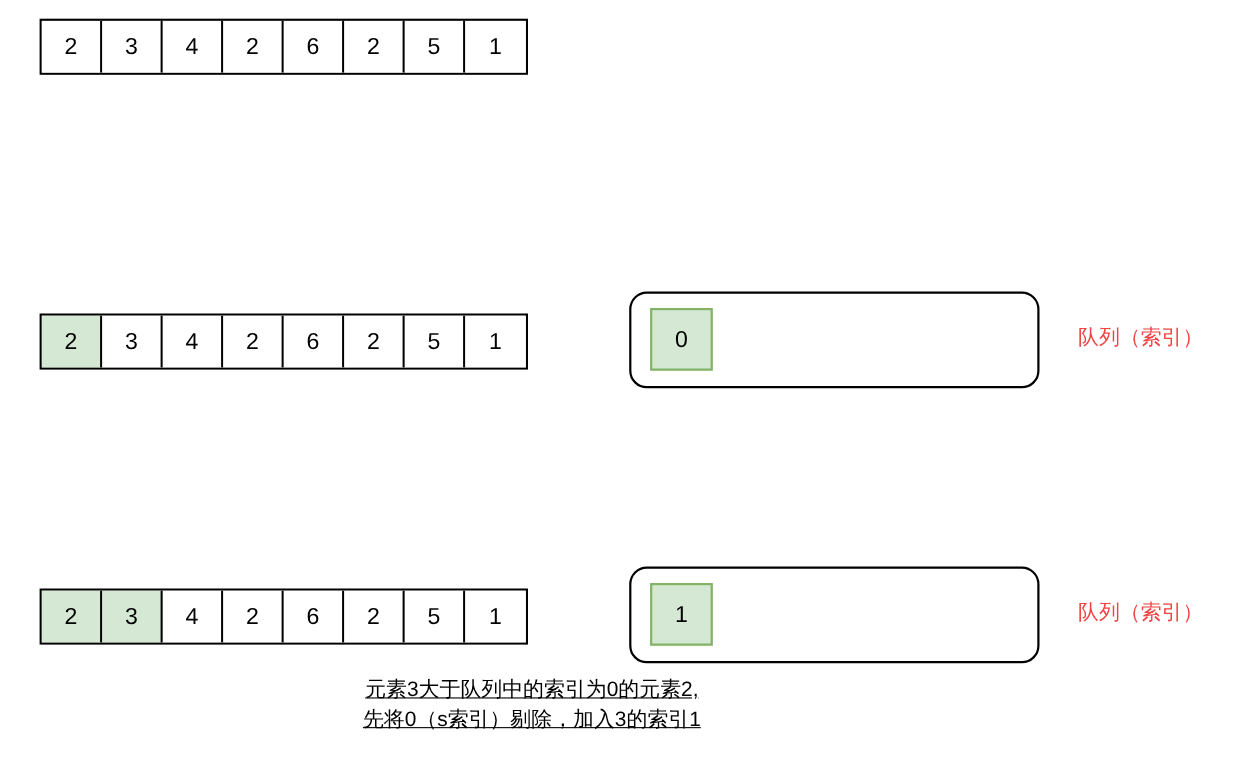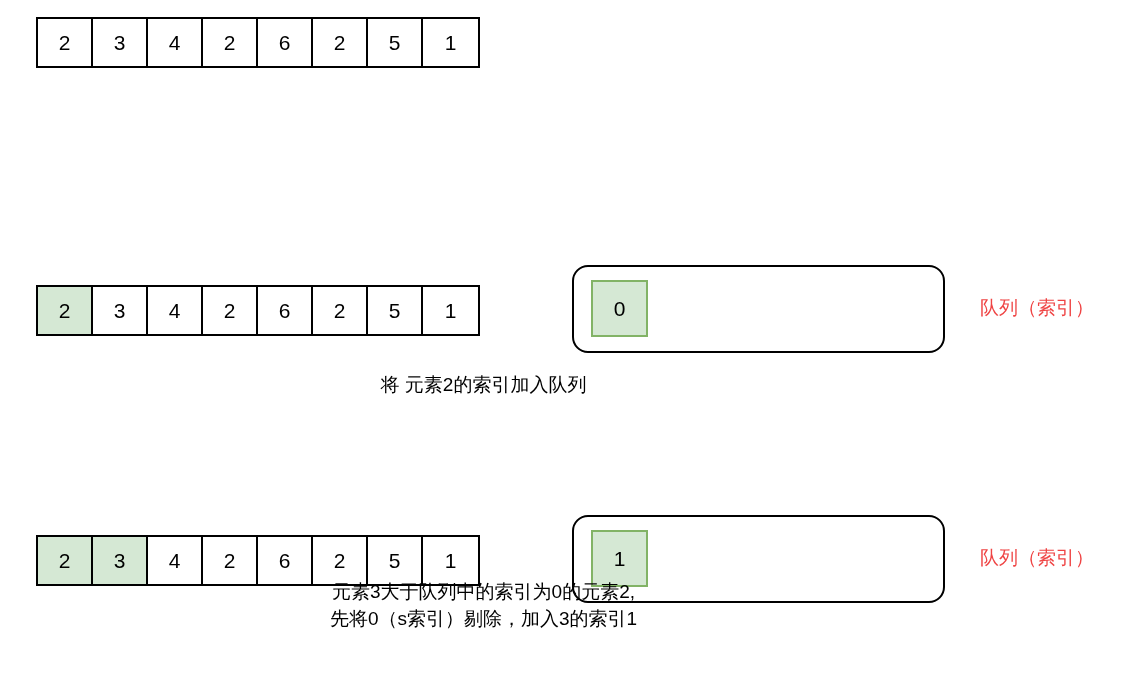--- a/index.html
+++ b/index.html
@@ -121,35 +121,34 @@
       <div class="cell">5</div>
       <div class="cell">1</div>
     </div>
 
   <div class="queue" style="left:572px; top:265px;">
     <div class="queue-item">0</div>
   </div>
 
   <div class="side-label" style="left:980px; top:296px;">队列（索引）</div>
 
-  <div class="caption" style="left:0px; top:371px; width:967px;">将 元素2的索引加入队列</div>
 
   <div class="array" id="array-2" style="left:36px; top:535px;">
       <div class="cell hl">2</div>
       <div class="cell hl">3</div>
       <div class="cell">4</div>
       <div class="cell">2</div>
       <div class="cell">6</div>
       <div class="cell">2</div>
       <div class="cell">5</div>
       <div class="cell">1</div>
     </div>
 
   <div class="queue" style="left:572px; top:515px;">
     <div class="queue-item">1</div>
   </div>
 
   <div class="side-label" style="left:980px; top:546px;">队列（索引）</div>
 
-  <div class="caption" style="left:0px; top:578px; width:967px;">元素3大于队列中的索引为0的元素2,
+  <div class="caption" style="left:0px; top:614px; width:967px;text-decoration:underline;">元素3大于队列中的索引为0的元素2,
 先将0（s索引）剔除，加入3的索引1</div>
 
 </div>
 
 </body></html>

